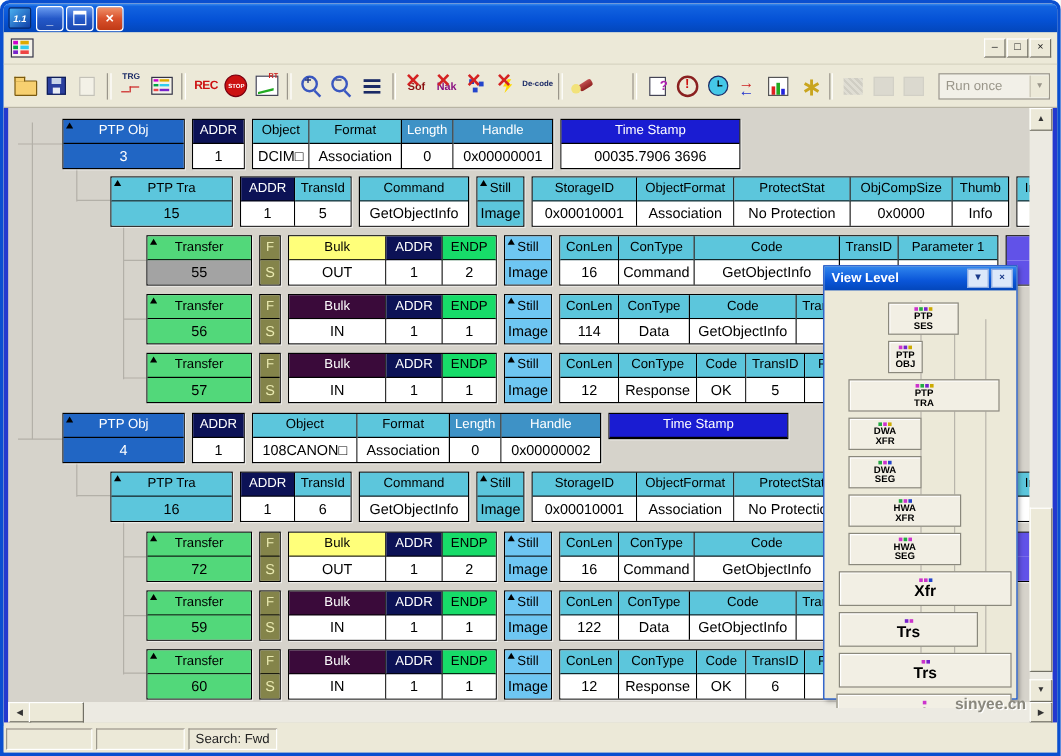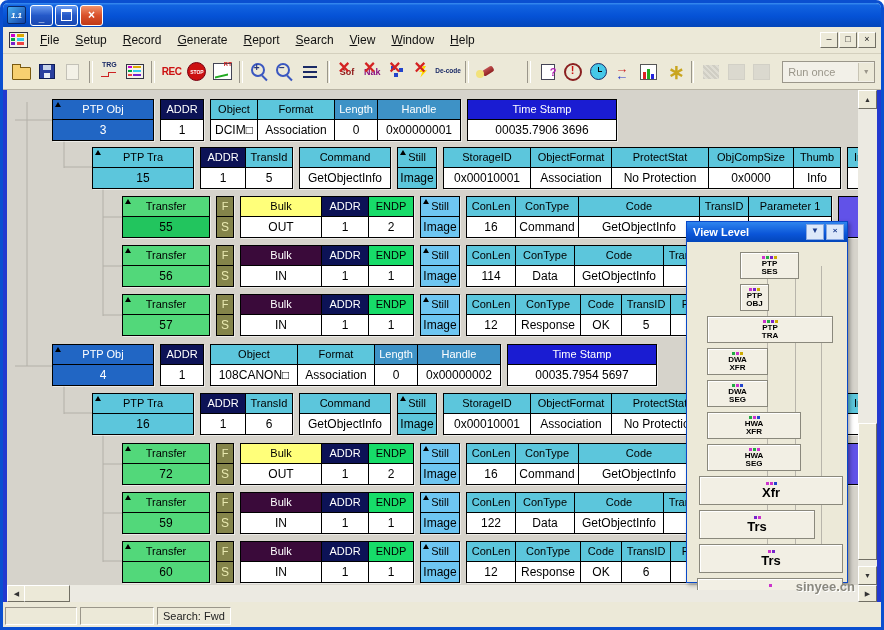--- a/index.html
+++ b/index.html
@@ -186,31 +186,20 @@
           </span>
         </span>
       <span class="wb close">
           <span class="g">×</span>
         </span>
     </span>
   </div>
 
   <div class="menubar">
     <span class="mdi-icon"></span>
-    <nav id="menu" style="display:flex;">
-        <span class="menu-item"><u>F</u>ile</span>
-        <span class="menu-item"><u>S</u>etup</span>
-        <span class="menu-item"><u>R</u>ecord</span>
-        <span class="menu-item"><u>G</u>enerate</span>
-        <span class="menu-item"><u>R</u>eport</span>
-        <span class="menu-item"><u>S</u>earch</span>
-        <span class="menu-item"><u>V</u>iew</span>
-        <span class="menu-item"><u>W</u>indow</span>
-        <span class="menu-item"><u>H</u>elp</span>
-      </nav>
     <span class="mdibtns">
       <span class="mdib">–</span>
       <span class="mdib">□</span>
       <span class="mdib">×</span>
     </span>
   </div>
 
   <div class="toolbar" id="toolbar">
       <span class="tbtn">
         <span class="ic ic-open"></span>
@@ -422,21 +411,21 @@
             <div class="pcell" style="width: 24px;">
               <div class="ph" style="background: rgb(92, 198, 220); color: rgb(0, 0, 0);">Im</div>
               <div class="pv" style="background: rgb(255, 255, 255); color: rgb(0, 0, 0);">I</div>
             </div>
           </div>
         </div>
         <div class="prow" style="left: 115px; top: 106px;">
           <div class="pgroup">
             <div class="pcell mk" style="width: 86px;">
               <div class="ph" style="background: rgb(82, 216, 122); color: rgb(0, 0, 0);">Transfer</div>
-              <div class="pv" style="background: #22c55e; color: rgb(0, 0, 0);">55</div>
+              <div class="pv" style="background: #a3a3a3; color: rgb(0, 0, 0);">55</div>
             </div>
           </div>
           <div class="pgroup">
             <div class="pcell" style="width: 16px;">
               <div class="ph" style="background: rgb(132, 132, 74); color: rgb(233, 233, 176);">F</div>
               <div class="pv" style="background: rgb(132, 132, 74); color: rgb(233, 233, 176);">S</div>
             </div>
           </div>
           <div class="pgroup">
             <div class="pcell" style="width: 80px;">
@@ -638,21 +627,20 @@
               <div class="pv" style="background: rgb(255, 255, 255); color: rgb(0, 0, 0);">0</div>
             </div>
             <div class="pcell" style="width: 82px;">
               <div class="ph" style="background: rgb(62, 146, 198); color: rgb(255, 255, 255);">Handle</div>
               <div class="pv" style="background: rgb(255, 255, 255); color: rgb(0, 0, 0);">0x00000002</div>
             </div>
           </div>
           <div class="pgroup">
             <div class="pcell" style="width: 148px;">
               <div class="ph" style="background: rgb(26, 28, 210); color: rgb(255, 255, 255);">Time Stamp</div>
-              <div class="pv" style="background: rgb(255, 255, 255); color: rgb(0, 0, 0);">00035.7954 5697</div>
             </div>
           </div>
         </div>
         <div class="prow" style="left: 85px; top: 303px;">
           <div class="pgroup">
             <div class="pcell mk" style="width: 100px;">
               <div class="ph" style="background: rgb(92, 198, 220); color: rgb(0, 0, 0);">PTP Tra</div>
               <div class="pv" style="background: rgb(92, 198, 220); color: rgb(0, 0, 0);">16</div>
             </div>
           </div>

